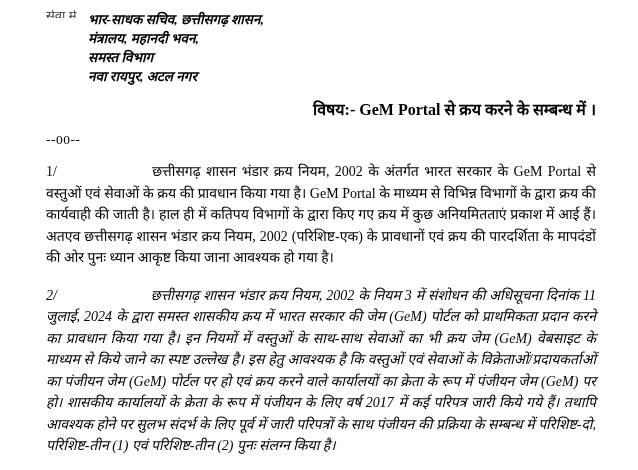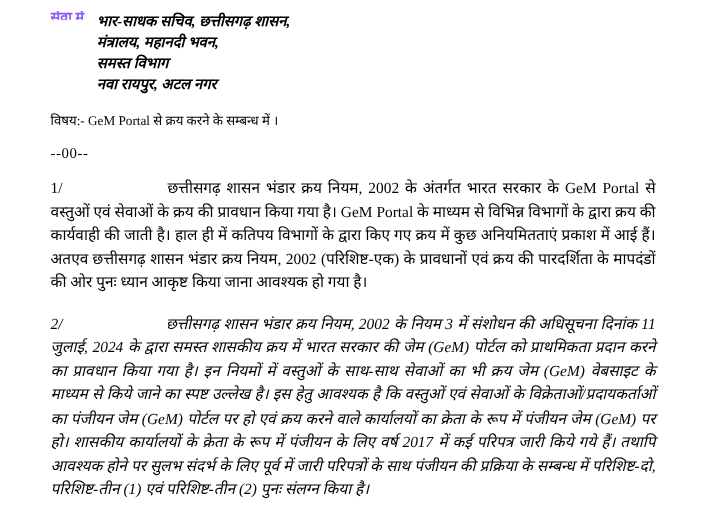--- a/index.html
+++ b/index.html
@@ -21,42 +21,42 @@
     height: 470px;
     box-sizing: border-box;
     padding: 0 42px 0 46px;
   }
   .clip-top {
     position: absolute;
     top: 0;
     left: 46px;
     font-size: 13px;
     line-height: 12px;
-    color: #8b5cf6;
+    color: #404040;
     height: 8px;
     overflow: hidden;
-    font-weight: bold;
   }
   .addr-block {
     margin-top: 10px;
     padding-left: 42px;
     font-size: 13.5px;
     line-height: 19px;
     font-weight: bold;
     color: #000;
     font-style: italic;
   }
   .addr-line {
     white-space: nowrap;
   }
   .subject {
     margin-top: 14px;
-    font-size: 12px;
-    font-weight: normal;
+    font-size: 16px;
+    font-weight: bold;
     line-height: 20px;
+    text-align: right;
   }
   .sep {
     margin-top: 12px;
     text-align: left;
     font-size: 13.5px;
     letter-spacing: 0.5px;
   }
   .para {
     margin-top: 13px;
     font-size: 14px;

